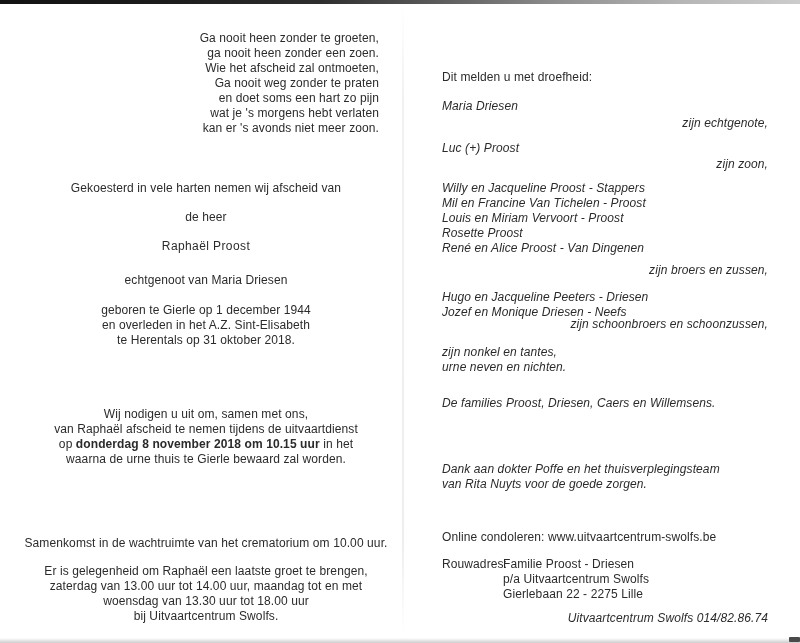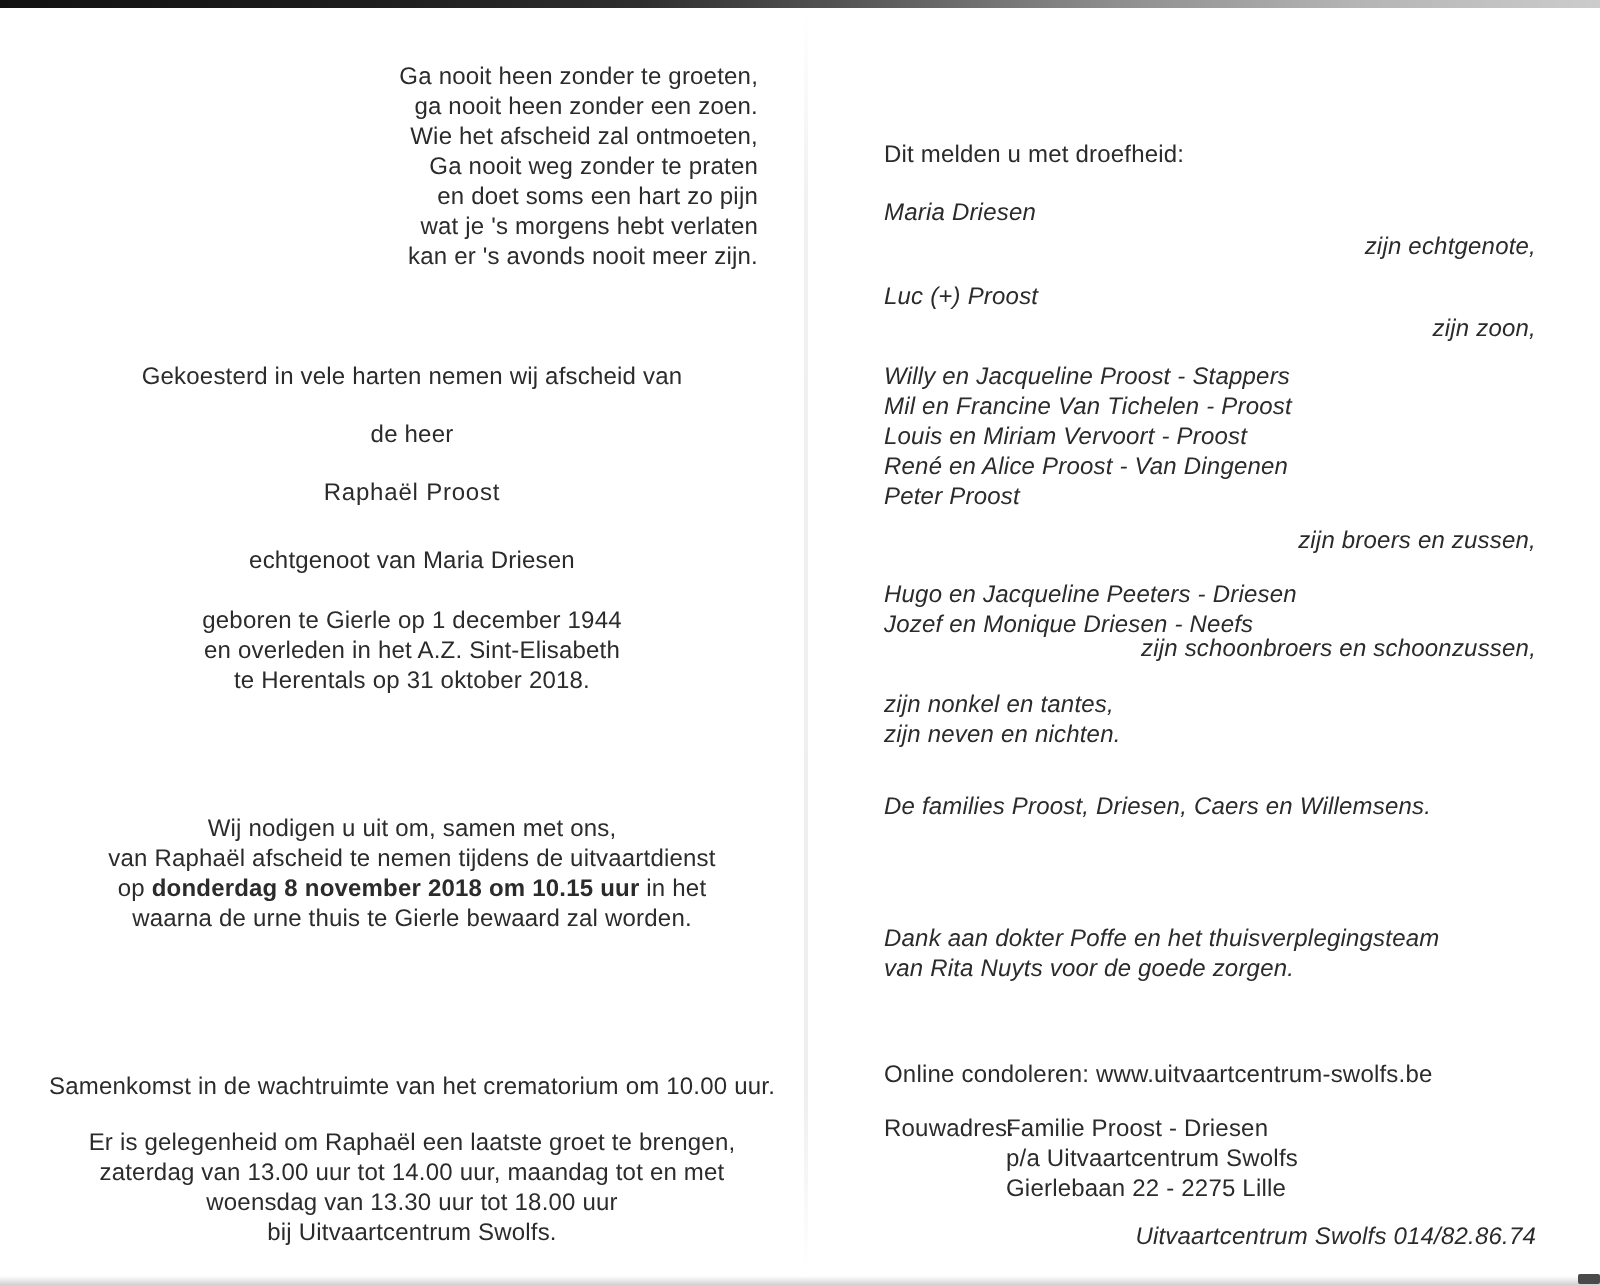--- a/index.html
+++ b/index.html
@@ -51,21 +51,21 @@
 
   <div>
 
     <div class="abs poem">
       <div class="line">Ga nooit heen zonder te groeten,</div>
       <div class="line">ga nooit heen zonder een zoen.</div>
       <div class="line">Wie het afscheid zal ontmoeten,</div>
       <div class="line">Ga nooit weg zonder te praten</div>
       <div class="line">en doet soms een hart zo pijn</div>
       <div class="line">wat je 's morgens hebt verlaten</div>
-      <div class="line">kan er 's avonds nooit meer zijn.</div>
+      <div class="line">kan er 's avonds niet meer zoon.</div>
     </div>
 
     <div class="abs leftcol line" style="top:181px;">Gekoesterd in vele harten nemen wij afscheid van</div>
 
     <div class="abs leftcol line" style="top:210px;">de heer</div>
 
     <div class="abs leftcol deceased-name" style="top:234px;">Raphaël Proost</div>
 
     <div class="abs leftcol line" style="top:273px;">echtgenoot van Maria Driesen</div>
 
@@ -100,34 +100,34 @@
     <div class="abs rp line italic" style="top:99px;">Maria Driesen</div>
     <div class="abs rp line italic relation" style="top:116px;">zijn echtgenote,</div>
 
     <div class="abs rp line italic" style="top:141px;">Luc (+) Proost</div>
     <div class="abs rp line italic relation" style="top:157px;">zijn zoon,</div>
 
     <div class="abs rp italic" style="top:181px;">
       <div class="line">Willy en Jacqueline Proost - Stappers</div>
       <div class="line">Mil en Francine Van Tichelen - Proost</div>
       <div class="line">Louis en Miriam Vervoort - Proost</div>
+      <div class="line">Rosette Proost</div>
       <div class="line">René en Alice Proost - Van Dingenen</div>
-      <div class="line">Peter Proost</div>
     </div>
     <div class="abs rp line italic relation" style="top:263px;">zijn broers en zussen,</div>
 
     <div class="abs rp italic" style="top:290px;">
       <div class="line">Hugo en Jacqueline Peeters - Driesen</div>
       <div class="line">Jozef en Monique Driesen - Neefs</div>
     </div>
     <div class="abs rp line italic relation" style="top:317px;">zijn schoonbroers en schoonzussen,</div>
 
     <div class="abs rp italic" style="top:345px;">
       <div class="line">zijn nonkel en tantes,</div>
-      <div class="line">zijn neven en nichten.</div>
+      <div class="line">urne neven en nichten.</div>
     </div>
 
     <div class="abs rp line italic" style="top:396px;">De families Proost, Driesen, Caers en Willemsens.</div>
 
     <div class="abs rp italic" style="top:462px;">
       <div class="line">Dank aan dokter Poffe en het thuisverplegingsteam</div>
       <div class="line">van Rita Nuyts voor de goede zorgen.</div>
     </div>
 
     <div class="abs rp line" style="top:530px;">Online condoleren: www.uitvaartcentrum-swolfs.be</div>

